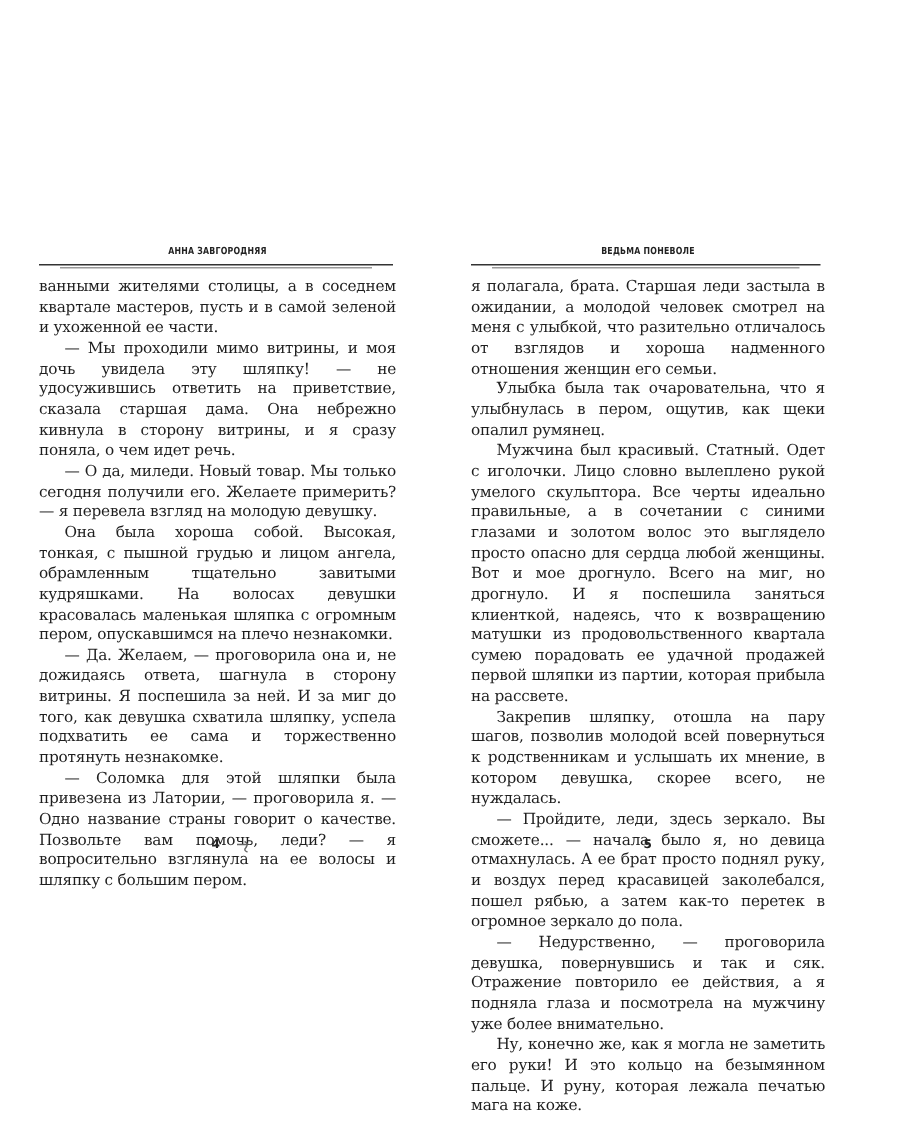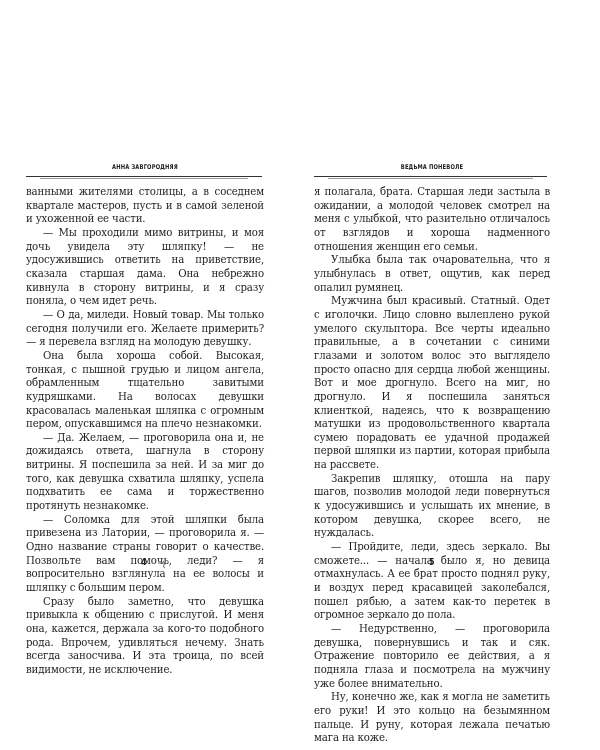--- a/index.html
+++ b/index.html
@@ -50,34 +50,33 @@
 <div class="page left">
   <div class="running-head">АННА ЗАВГОРОДНЯЯ</div>
   <div class="rule"></div>
   <div class="text">
     <p class="cont">ванными жителями столицы, а в соседнем квартале мастеров, пусть и в самой зеленой и ухоженной ее части.</p>
     <p>— Мы проходили мимо витрины, и моя дочь увидела эту шляпку! — не удосужившись ответить на приветствие, сказала старшая дама. Она небрежно кивнула в сторону витрины, и я сразу поняла, о чем идет речь.</p>
     <p>— О да, миледи. Новый товар. Мы только сегодня получили его. Желаете примерить? — я перевела взгляд на молодую девушку.</p>
     <p>Она была хороша собой. Высокая, тонкая, с пышной грудью и лицом ангела, обрамленным тщательно завитыми кудряшками. На волосах девушки красовалась маленькая шляпка с огромным пером, опускавшимся на плечо незнакомки.</p>
     <p>— Да. Желаем, — проговорила она и, не дожидаясь ответа, шагнула в сторону витрины. Я поспешила за ней. И за миг до того, как девушка схватила шляпку, успела подхватить ее сама и торжественно протянуть незнакомке.</p>
     <p>— Соломка для этой шляпки была привезена из Латории, — проговорила я. — Одно название страны говорит о качестве. Позвольте вам помочь, леди? — я вопросительно взглянула на ее волосы и шляпку с большим пером.</p>
-    <p>Сразу было заметно, что девушка привыкла к общению с прислугой. И меня она, кажется, держала за кого-то подобного рода. Впрочем, удивляться нечему. Знать всегда заносчива. И эта троица, по всей видимости, не исключение.</p>
   </div>
   <div class="folio">4</div>
   <svg class="ornament" viewBox="0 0 12 10">
     <path d="M1 4 H8 M6 2 Q9 3 7 6 Q5 8 8 9" stroke="#666" stroke-width="1" fill="none"></path>
   </svg>
 </div>
 
 <div class="page right">
   <div class="running-head">ВЕДЬМА ПОНЕВОЛЕ</div>
   <div class="rule"></div>
   <div class="text">
     <p class="cont">я полагала, брата. Старшая леди застыла в ожидании, а молодой человек смотрел на меня с улыбкой, что разительно отличалось от взглядов и хороша надменного отношения женщин его семьи.</p>
-    <p>Улыбка была так очаровательна, что я улыбнулась в ответ, ощутив, как перед опалил румянец.</p>
+    <p>Улыбка была так очаровательна, что я улыбнулась в пером, ощутив, как щеки опалил румянец.</p>
     <p>Мужчина был красивый. Статный. Одет с иголочки. Лицо словно вылеплено рукой умелого скульптора. Все черты идеально правильные, а в сочетании с синими глазами и золотом волос это выглядело просто опасно для сердца любой женщины. Вот и мое дрогнуло. Всего на миг, но дрогнуло. И я поспешила заняться клиенткой, надеясь, что к возвращению матушки из продовольственного квартала сумею порадовать ее удачной продажей первой шляпки из партии, которая прибыла на рассвете.</p>
-    <p>Закрепив шляпку, отошла на пару шагов, позволив молодой леди повернуться к удосужившись и услышать их мнение, в котором девушка, скорее всего, не нуждалась.</p>
+    <p>Закрепив шляпку, отошла на пару шагов, позволив молодой всей повернуться к родственникам и услышать их мнение, в котором девушка, скорее всего, не нуждалась.</p>
     <p>— Пройдите, леди, здесь зеркало. Вы сможете... — начала было я, но девица отмахнулась. А ее брат просто поднял руку, и воздух перед красавицей заколебался, пошел рябью, а затем как-то перетек в огромное зеркало до пола.</p>
     <p>— Недурственно, — проговорила девушка, повернувшись и так и сяк. Отражение повторило ее действия, а я подняла глаза и посмотрела на мужчину уже более внимательно.</p>
     <p>Ну, конечно же, как я могла не заметить его руки! И это кольцо на безымянном пальце. И руну, которая лежала печатью мага на коже.</p>
   </div>
   <div class="folio">5</div>
 </div>
 
 </body></html>

